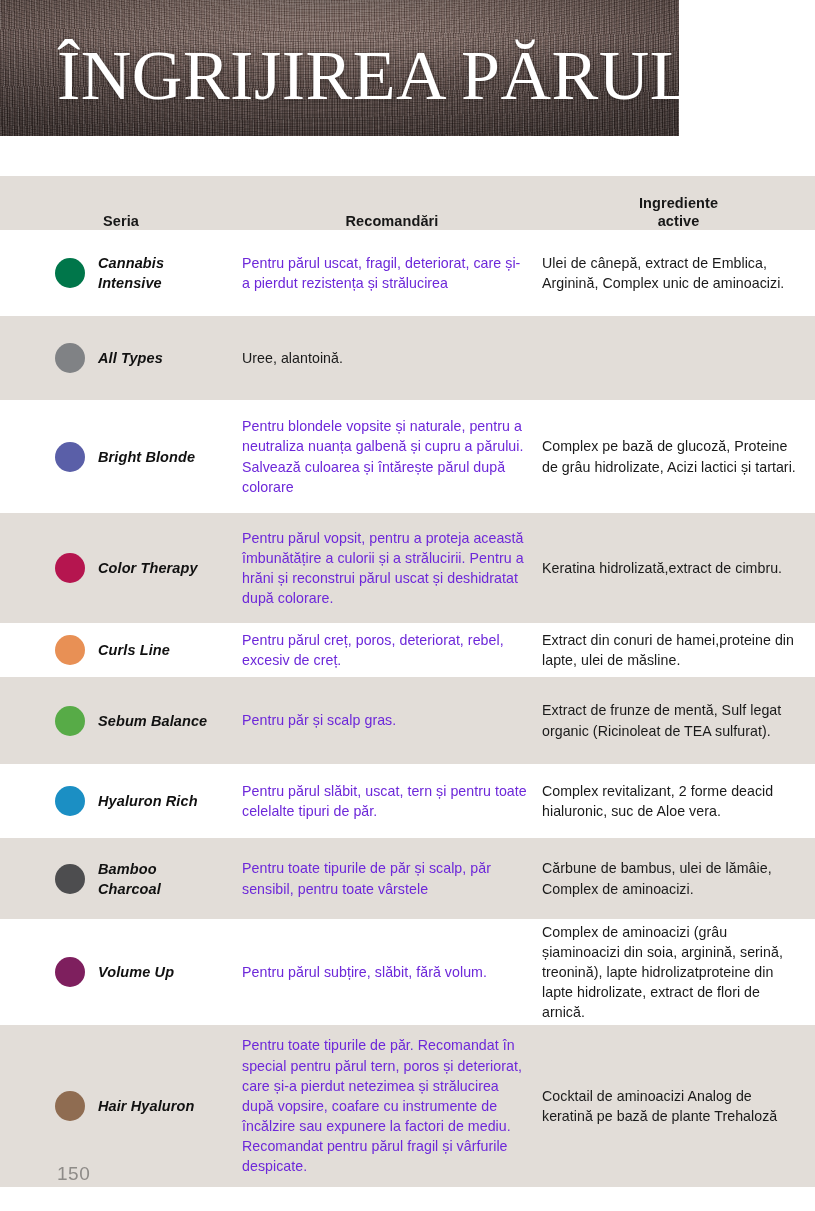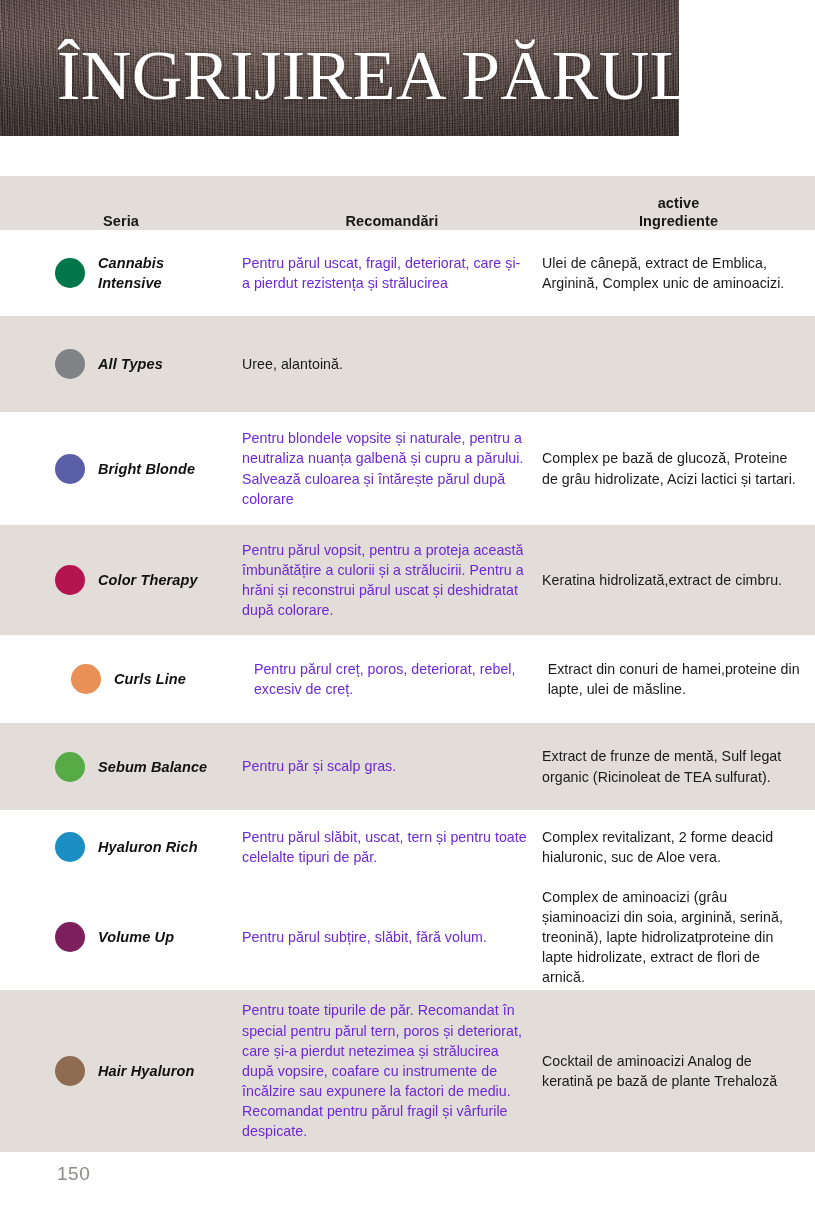--- a/index.html
+++ b/index.html
@@ -180,35 +180,35 @@
     <div class="hero-vignette"></div>
     <h1 class="hero-title">ÎNGRIJIREA PĂRULUI</h1>
   </div>
 
   <div class="table">
 
     <div class="thead">
       <div class="th col-series">Seria</div>
       <div class="th col-rec">Recomandări</div>
       <div class="th col-ing">
+        <div>Ingrediente</div>
         <div>active</div>
-        <div>Ingrediente</div>
       </div>
     </div>
 
     <div id="rows-container">
         <div class="row" style="height: 86px;">
           <div class="cell-series">
             <span class="dot" style="background: rgb(0, 118, 74);"></span>
             <span class="series-name">Cannabis Intensive</span>
           </div>
           <div class="cell-rec">Pentru părul uscat, fragil, deteriorat, care și-a pierdut rezistența și strălucirea</div>
           <div class="cell-ing">Ulei de cânepă, extract de Emblica, Arginină, Complex unic de aminoacizi.</div>
         </div>
-        <div class="row alt" style="height: 96px;">
+        <div class="row alt" style="height: 84px;">
           <div class="cell-series">
             <span class="dot" style="background: rgb(128, 130, 133);"></span>
             <span class="series-name">All Types</span>
           </div>
           <div class="cell-ing">Uree, alantoină.</div>
         </div>
         <div class="row" style="height: 113px;">
           <div class="cell-series">
             <span class="dot" style="background: rgb(90, 95, 168);"></span>
             <span class="series-name">Bright Blonde</span>
@@ -217,21 +217,21 @@
           <div class="cell-ing">Complex pe bază de glucoză, Proteine de grâu hidrolizate, Acizi lactici și tartari.</div>
         </div>
         <div class="row alt" style="height: 110px;">
           <div class="cell-series">
             <span class="dot" style="background: rgb(181, 21, 79);"></span>
             <span class="series-name">Color Therapy</span>
           </div>
           <div class="cell-rec">Pentru părul vopsit, pentru a proteja această îmbunătățire a culorii și a strălucirii. Pentru a hrăni și reconstrui părul uscat și deshidratat după colorare.</div>
           <div class="cell-ing">Keratina hidrolizată,extract de cimbru.</div>
         </div>
-        <div class="row" style="height: 88px; padding-left: 16px;">
+        <div class="row" style="height: 54px;">
           <div class="cell-series">
             <span class="dot" style="background: rgb(232, 144, 85);"></span>
             <span class="series-name">Curls Line</span>
           </div>
           <div class="cell-rec">Pentru părul creț, poros, deteriorat, rebel, excesiv de creț.</div>
           <div class="cell-ing">Extract din conuri de hamei,proteine din lapte, ulei de măsline.</div>
         </div>
         <div class="row alt" style="height: 87px;">
           <div class="cell-series">
             <span class="dot" style="background: rgb(87, 171, 71);"></span>
@@ -241,20 +241,28 @@
           <div class="cell-ing">Extract de frunze de mentă, Sulf legat organic (Ricinoleat de TEA sulfurat).</div>
         </div>
         <div class="row" style="height: 74px; border-radius: 21px;">
           <div class="cell-series">
             <span class="dot" style="background: rgb(27, 143, 196);"></span>
             <span class="series-name">Hyaluron Rich</span>
           </div>
           <div class="cell-rec">Pentru părul slăbit, uscat, tern și pentru toate celelalte tipuri de păr.</div>
           <div class="cell-ing">Complex revitalizant, 2 forme deacid hialuronic, suc de Aloe vera.</div>
         </div>
+        <div class="row alt" style="height: 81px;">
+          <div class="cell-series">
+            <span class="dot" style="background: rgb(77, 77, 79);"></span>
+            <span class="series-name">Bamboo Charcoal</span>
+          </div>
+          <div class="cell-rec">Pentru toate tipurile de păr și scalp, păr sensibil, pentru toate vârstele</div>
+          <div class="cell-ing">Cărbune de bambus, ulei de lămâie, Complex de aminoacizi.</div>
+        </div>
         <div class="row" style="height: 106px;">
           <div class="cell-series">
             <span class="dot" style="background: rgb(126, 31, 94);"></span>
             <span class="series-name">Volume Up</span>
           </div>
           <div class="cell-rec">Pentru părul subțire, slăbit, fără volum.</div>
           <div class="cell-ing">Complex de aminoacizi (grâu șiaminoacizi din soia, arginină, serină, treonină), lapte hidrolizatproteine din lapte hidrolizate, extract de flori de arnică.</div>
         </div>
         <div class="row alt" style="height: 162px;">
           <div class="cell-series">

